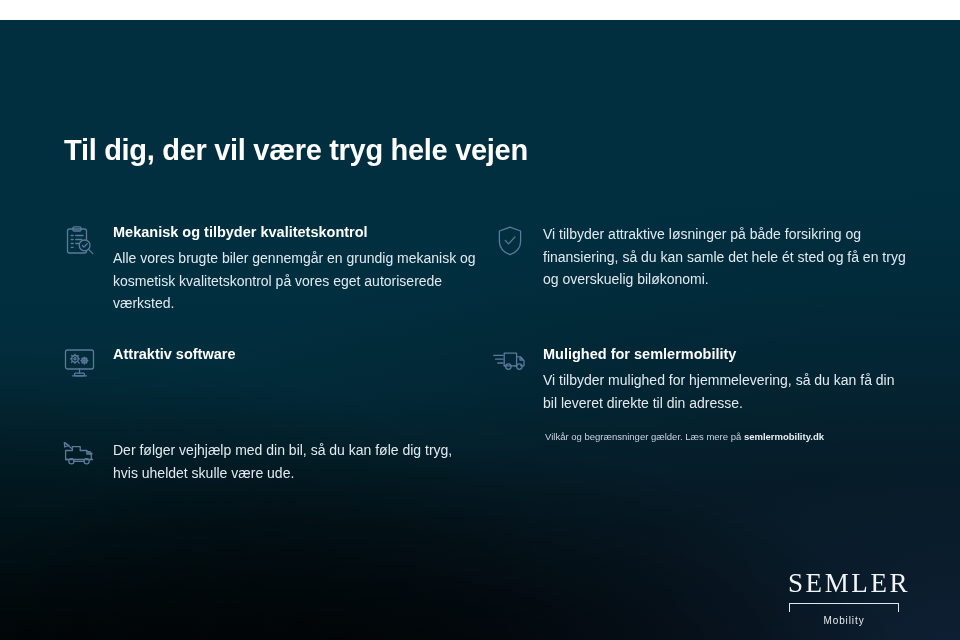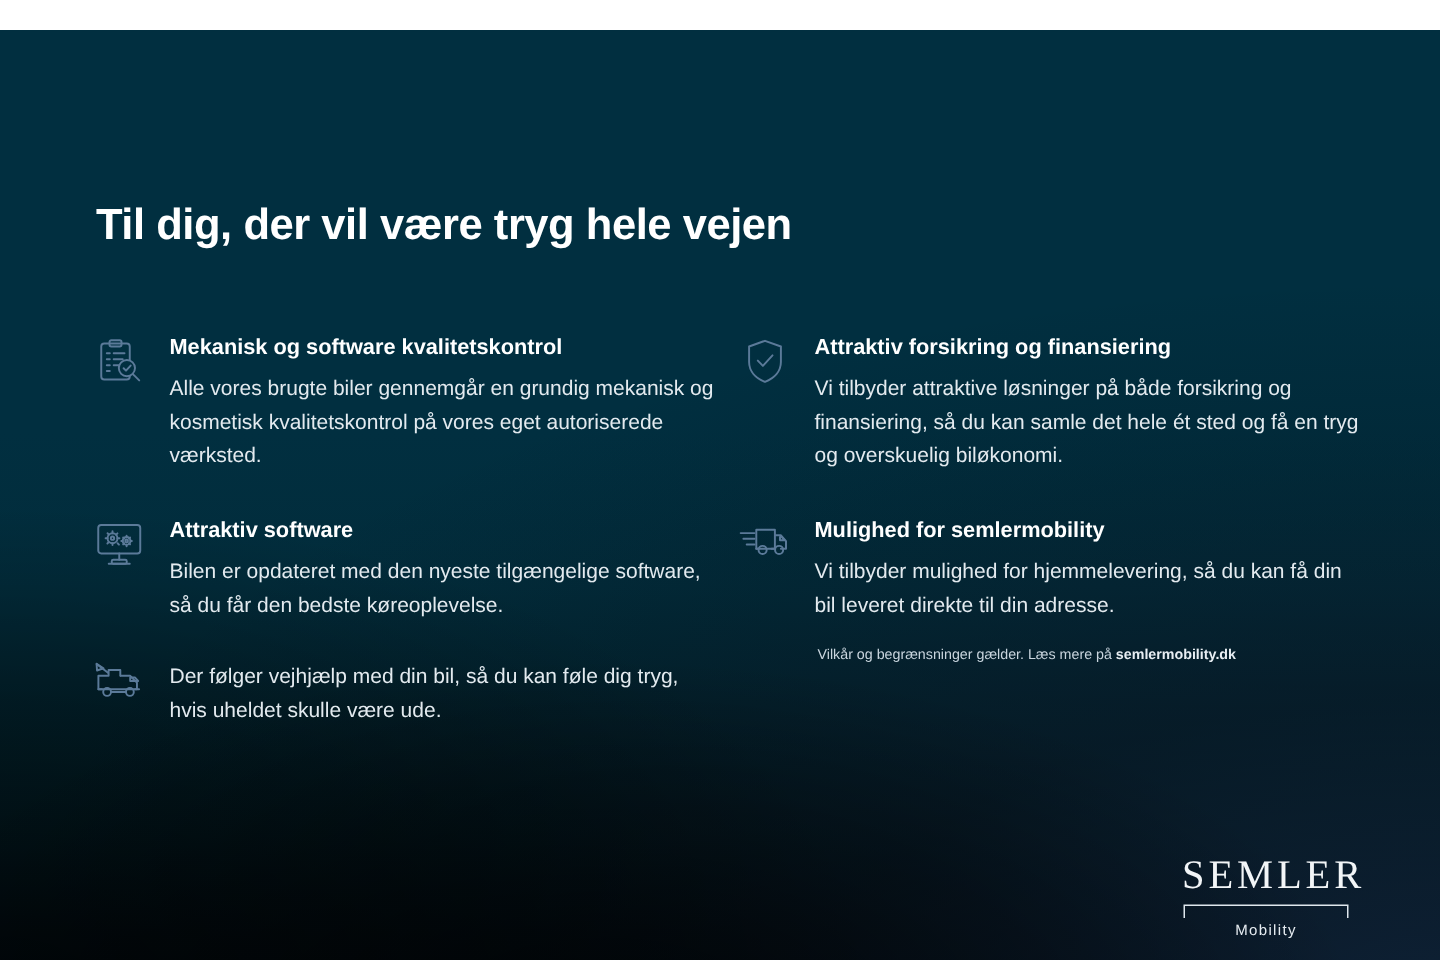--- a/index.html
+++ b/index.html
@@ -130,21 +130,21 @@
             <rect x="4.5" y="4" width="19" height="24" rx="2"></rect>
             <rect x="10" y="1.8" width="8" height="4.2" rx="1.2"></rect>
             <path d="M8.2 10.5h2M8.2 14.5h2M8.2 18.5h2M8.2 22.3h2"></path>
             <path d="M12.8 10.5h7.2M12.8 14.5h6M12.8 18.5h3.2"></path>
             <circle cx="21.6" cy="20.4" r="5.4" fill="#012f40"></circle>
             <path d="M25.6 24.4l4.2 4.2"></path>
             <path d="M19.4 20.5l1.6 1.6 3.1-3.4"></path>
           </svg>
         </span>
         <div class="f-body">
-          <div class="f-title">Mekanisk og software kvalitetskontrol</div>
+          <div class="f-title">Mekanisk og tilbyder kvalitetskontrol</div>
           <div class="f-desc">Alle vores brugte biler gennemgår en grundig mekanisk og kosmetisk kvalitetskontrol på vores eget autoriserede værksted.</div>
         </div>
       </div>
 
       <div class="feature">
         <span class="f-icon">
           <svg width="34" height="32" viewBox="0 0 34 32" fill="none" stroke="#5b7a99" stroke-width="1.3" stroke-linecap="round" stroke-linejoin="round">
             <rect x="2.5" y="3" width="28" height="19" rx="2"></rect>
             <path d="M16.5 22v4.2"></path>
             <path d="M9.5 28.8h14"></path>
@@ -152,21 +152,20 @@
             <circle cx="12" cy="11.8" r="3.3"></circle>
             <circle cx="12" cy="11.8" r="1.1"></circle>
             <path d="M12 7.2v1.3M12 15.1v1.3M7.4 11.8h1.3M15.3 11.8h1.3M8.7 8.5l0.9 0.9M15.4 15.2l0.9 0.9M15.3 8.6l-0.9 0.9M8.6 15.3l0.9-0.9"></path>
             <circle cx="21.4" cy="13.6" r="2.6"></circle>
             <circle cx="21.4" cy="13.6" r="0.9"></circle>
             <path d="M21.4 10.1v1M21.4 16.1v1M17.9 13.6h1M23.9 13.6h1M19.1 11.3l0.7 0.7M23 15.2l0.7 0.7M23.7 11.3l-0.7 0.7M19.8 15.2l-0.7 0.7"></path>
           </svg>
         </span>
         <div class="f-body">
           <div class="f-title">Attraktiv software</div>
-          <div class="f-desc">Bilen er opdateret med den nyeste tilgængelige software, så du får den bedste køreoplevelse.</div>
         </div>
       </div>
 
       <div class="feature">
         <span class="f-icon">
           <svg width="36" height="28" viewBox="0 0 36 28" fill="none" stroke="#5b7a99" stroke-width="1.3" stroke-linecap="round" stroke-linejoin="round">
             <path d="M18.5 9.5h6.2l4.6 4.6v4.4H3.6V9.5h6"></path>
             <path d="M10.4 9.5V5.6h7.8v3.9"></path>
             <path d="M24.8 10.6h3.1l2.2 2.4h-5.3z"></path>
             <circle cx="9.4" cy="20.3" r="2.6"></circle>
@@ -187,21 +186,20 @@
     <div class="col col-right">
 
       <div class="feature">
         <span class="f-icon">
           <svg width="28" height="32" viewBox="0 0 28 32" fill="none" stroke="#5b7a99" stroke-width="1.3" stroke-linecap="round" stroke-linejoin="round">
             <path d="M14 2.2L3.4 6v10.4c0 6.1 4.4 10.8 10.6 13.2 6.2-2.4 10.6-7.1 10.6-13.2V6L14 2.2z"></path>
             <path d="M9.2 15.4l3.4 3.5 6.4-7"></path>
           </svg>
         </span>
         <div class="f-body">
-          <div class="f-title">Attraktiv forsikring og finansiering</div>
           <div class="f-desc">Vi tilbyder attraktive løsninger på både forsikring og finansiering, så du kan samle det hele ét sted og få en tryg og overskuelig biløkonomi.</div>
         </div>
       </div>
 
       <div class="feature">
         <span class="f-icon">
           <svg width="36" height="28" viewBox="0 0 36 28" fill="none" stroke="#5b7a99" stroke-width="1.3" stroke-linecap="round" stroke-linejoin="round">
             <path d="M12.2 6.2h12.4v12.6H12.2z"></path>
             <path d="M24.6 9.8h3.9l3.5 3.9v5.1h-3.4"></path>
             <path d="M24.6 18.8h-2.2"></path>

